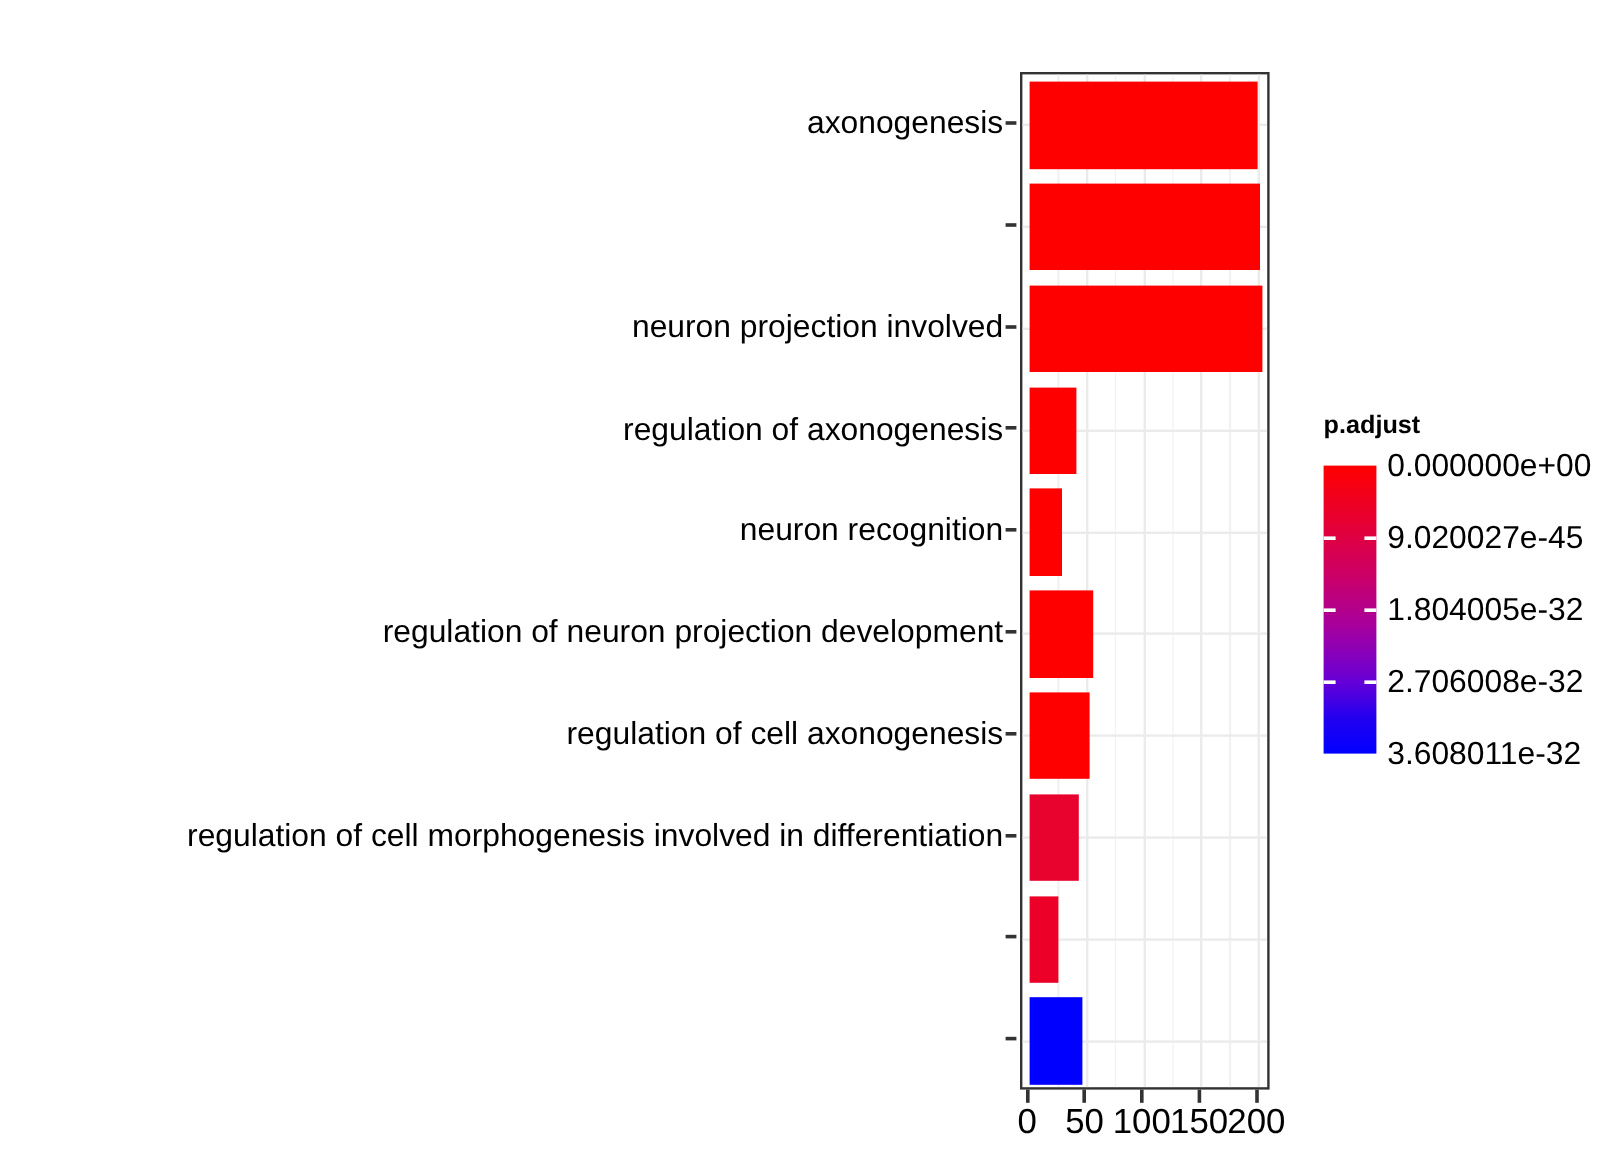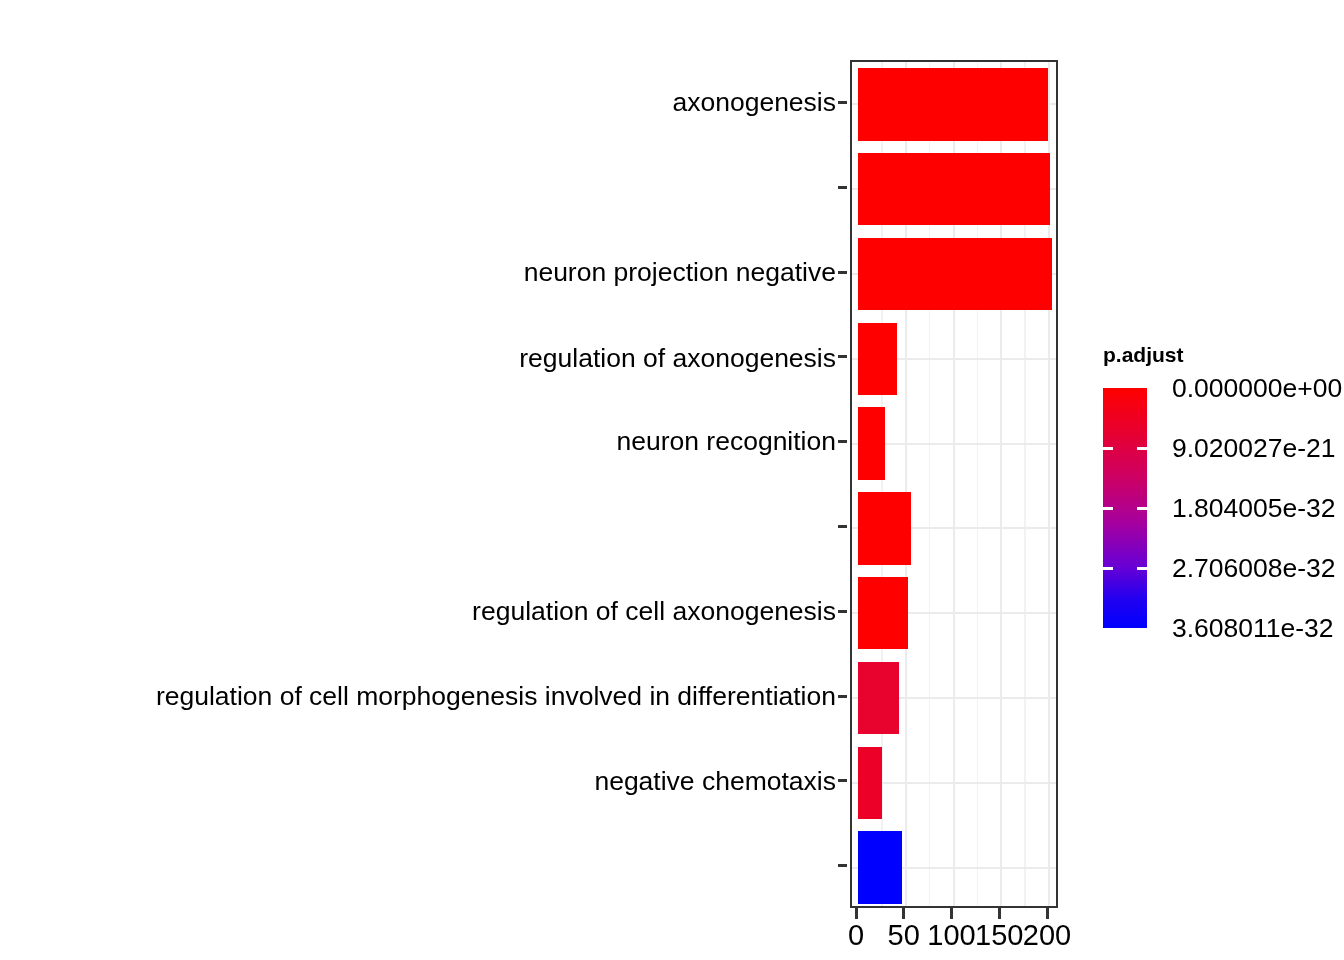--- a/index.html
+++ b/index.html
@@ -147,64 +147,64 @@
   .legend-tickmark {
     position: absolute;
     height: 3px;
     width: 10px;
     background: #ffffff;
   }
   .legend-tickmark.left { left: 5px; }
   .legend-tickmark.right { left: 39px; }
   .legend-label {
     position: absolute;
-    left: 74px;
+    left: 58px;
     font-size: 26.5px;
     line-height: 1;
     color: #000000;
     white-space: nowrap;
     transform: translateY(-50%);
     text-align: center;
   }
 </style>
 </head>
 <body>
 
 <div id="plot-root">
 
   <div class="ylabels">
       <div class="ylabel-row" style="top: 24.4px; height: 36px;">
         <span class="ylabel-text">axonogenesis</span>
       </div>
       <div class="ytick" style="left: 838px; top: 40.9px;"></div>
       <div class="ytick" style="left: 838px; top: 125.7px;"></div>
       <div class="ylabel-row" style="top: 194px; height: 36px;">
-        <span class="ylabel-text">neuron projection negative</span>
+        <span class="ylabel-text">neuron projection involved</span>
       </div>
       <div class="ytick" style="left: 838px; top: 210.5px;"></div>
       <div class="ylabel-row" style="top: 280px; height: 36px;">
         <span class="ylabel-text">regulation of axonogenesis</span>
       </div>
       <div class="ytick" style="left: 838px; top: 295.3px;"></div>
       <div class="ylabel-row" style="top: 363.6px; height: 36px;">
         <span class="ylabel-text">neuron recognition</span>
       </div>
       <div class="ytick" style="left: 838px; top: 380.1px;"></div>
+      <div class="ylabel-row" style="top: 448.4px; height: 36px;">
+        <span class="ylabel-text">regulation of neuron projection development</span>
+      </div>
       <div class="ytick" style="left: 838px; top: 464.9px;"></div>
       <div class="ylabel-row" style="top: 533.2px; height: 36px;">
         <span class="ylabel-text">regulation of cell axonogenesis</span>
       </div>
       <div class="ytick" style="left: 838px; top: 549.7px;"></div>
       <div class="ylabel-row" style="top: 618px; height: 36px;">
         <span class="ylabel-text">regulation of cell morphogenesis involved in differentiation</span>
       </div>
       <div class="ytick" style="left: 838px; top: 634.5px;"></div>
-      <div class="ylabel-row" style="top: 702.8px; height: 36px;">
-        <span class="ylabel-text">negative chemotaxis</span>
-      </div>
       <div class="ytick" style="left: 838px; top: 719.3px;"></div>
       <div class="ytick" style="left: 838px; top: 804.1px;"></div>
     </div>
 
   <div class="panel">
       <div class="gridline-minor" style="left: 29.125px;"></div>
       <div class="gridline-minor" style="left: 76.875px;"></div>
       <div class="gridline-minor" style="left: 124.625px;"></div>
       <div class="gridline-minor" style="left: 172.375px;"></div>
       <div class="gridline-major" style="left: 52.75px;"></div>
@@ -243,21 +243,21 @@
       <div class="xtick" style="left: 147.75px;"></div>
       <div class="xtick-label" style="left: 149.25px;">150</div>
       <div class="xtick" style="left: 195.5px;"></div>
       <div class="xtick-label" style="left: 197px;">200</div>
     </div>
 
   <div class="legend">
     <div class="legend-title">p.adjust</div>
     <div class="legend-bar"></div>
   <div class="legend-label" style="top: 44px;">0.000000e+00</div>
-      <div class="legend-label" style="top: 104px;">9.020027e-21</div>
+      <div class="legend-label" style="top: 104px;">9.020027e-45</div>
       <div class="legend-tickmark left" style="top: 102.5px;"></div>
       <div class="legend-tickmark right" style="top: 102.5px;"></div>
       <div class="legend-label" style="top: 164px;">1.804005e-32</div>
       <div class="legend-tickmark left" style="top: 162.5px;"></div>
       <div class="legend-tickmark right" style="top: 162.5px;"></div>
       <div class="legend-label" style="top: 224px;">2.706008e-32</div>
       <div class="legend-tickmark left" style="top: 222.5px;"></div>
       <div class="legend-tickmark right" style="top: 222.5px;"></div>
       <div class="legend-label" style="top: 284px;">3.608011e-32</div>
     </div>

